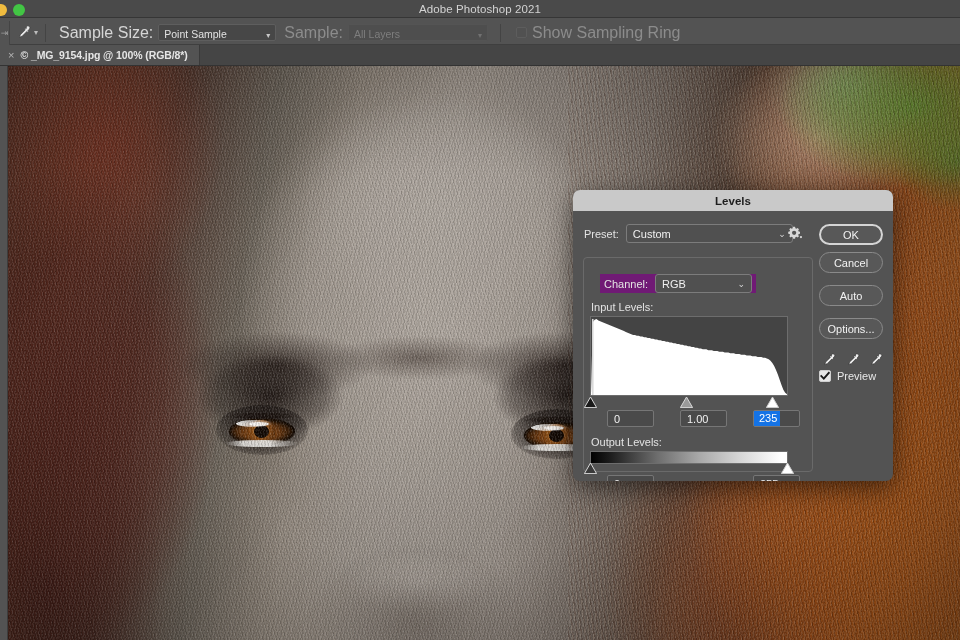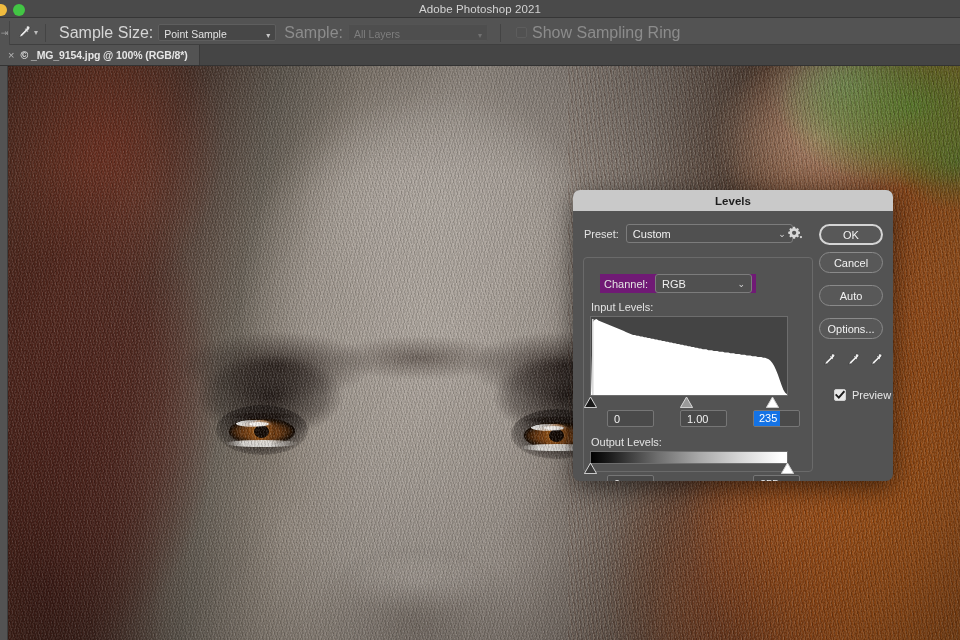--- a/index.html
+++ b/index.html
@@ -381,22 +381,22 @@
   #btnAuto{ top:74px; }
   #btnOptions{ top:107px; }
 
   #droppers{
     position:absolute; left:248px; top:140px; width:62px; height:20px;
     display:flex; align-items:center; justify-content:space-between;
   }
   .dropper{ width:15px; height:17px; }
 
   #previewrow{
-    position:absolute; left:246px; top:178px;
-    display:flex; align-items:center; gap:6px;margin-left:15px;
+    position:absolute; left:246px; top:159px;
+    display:flex; align-items:center; gap:6px;
   }
   #previewbox{
     width:12px; height:12px; border-radius:2px;
     background:#e8e8e8; border:1px solid #cfcfcf;
     display:flex; align-items:center; justify-content:center;
   }
   #previewbox svg{ display:block; }
   #previewlbl{ font-size:11px; color:#e8e8e8; }
 </style>
 </head>

